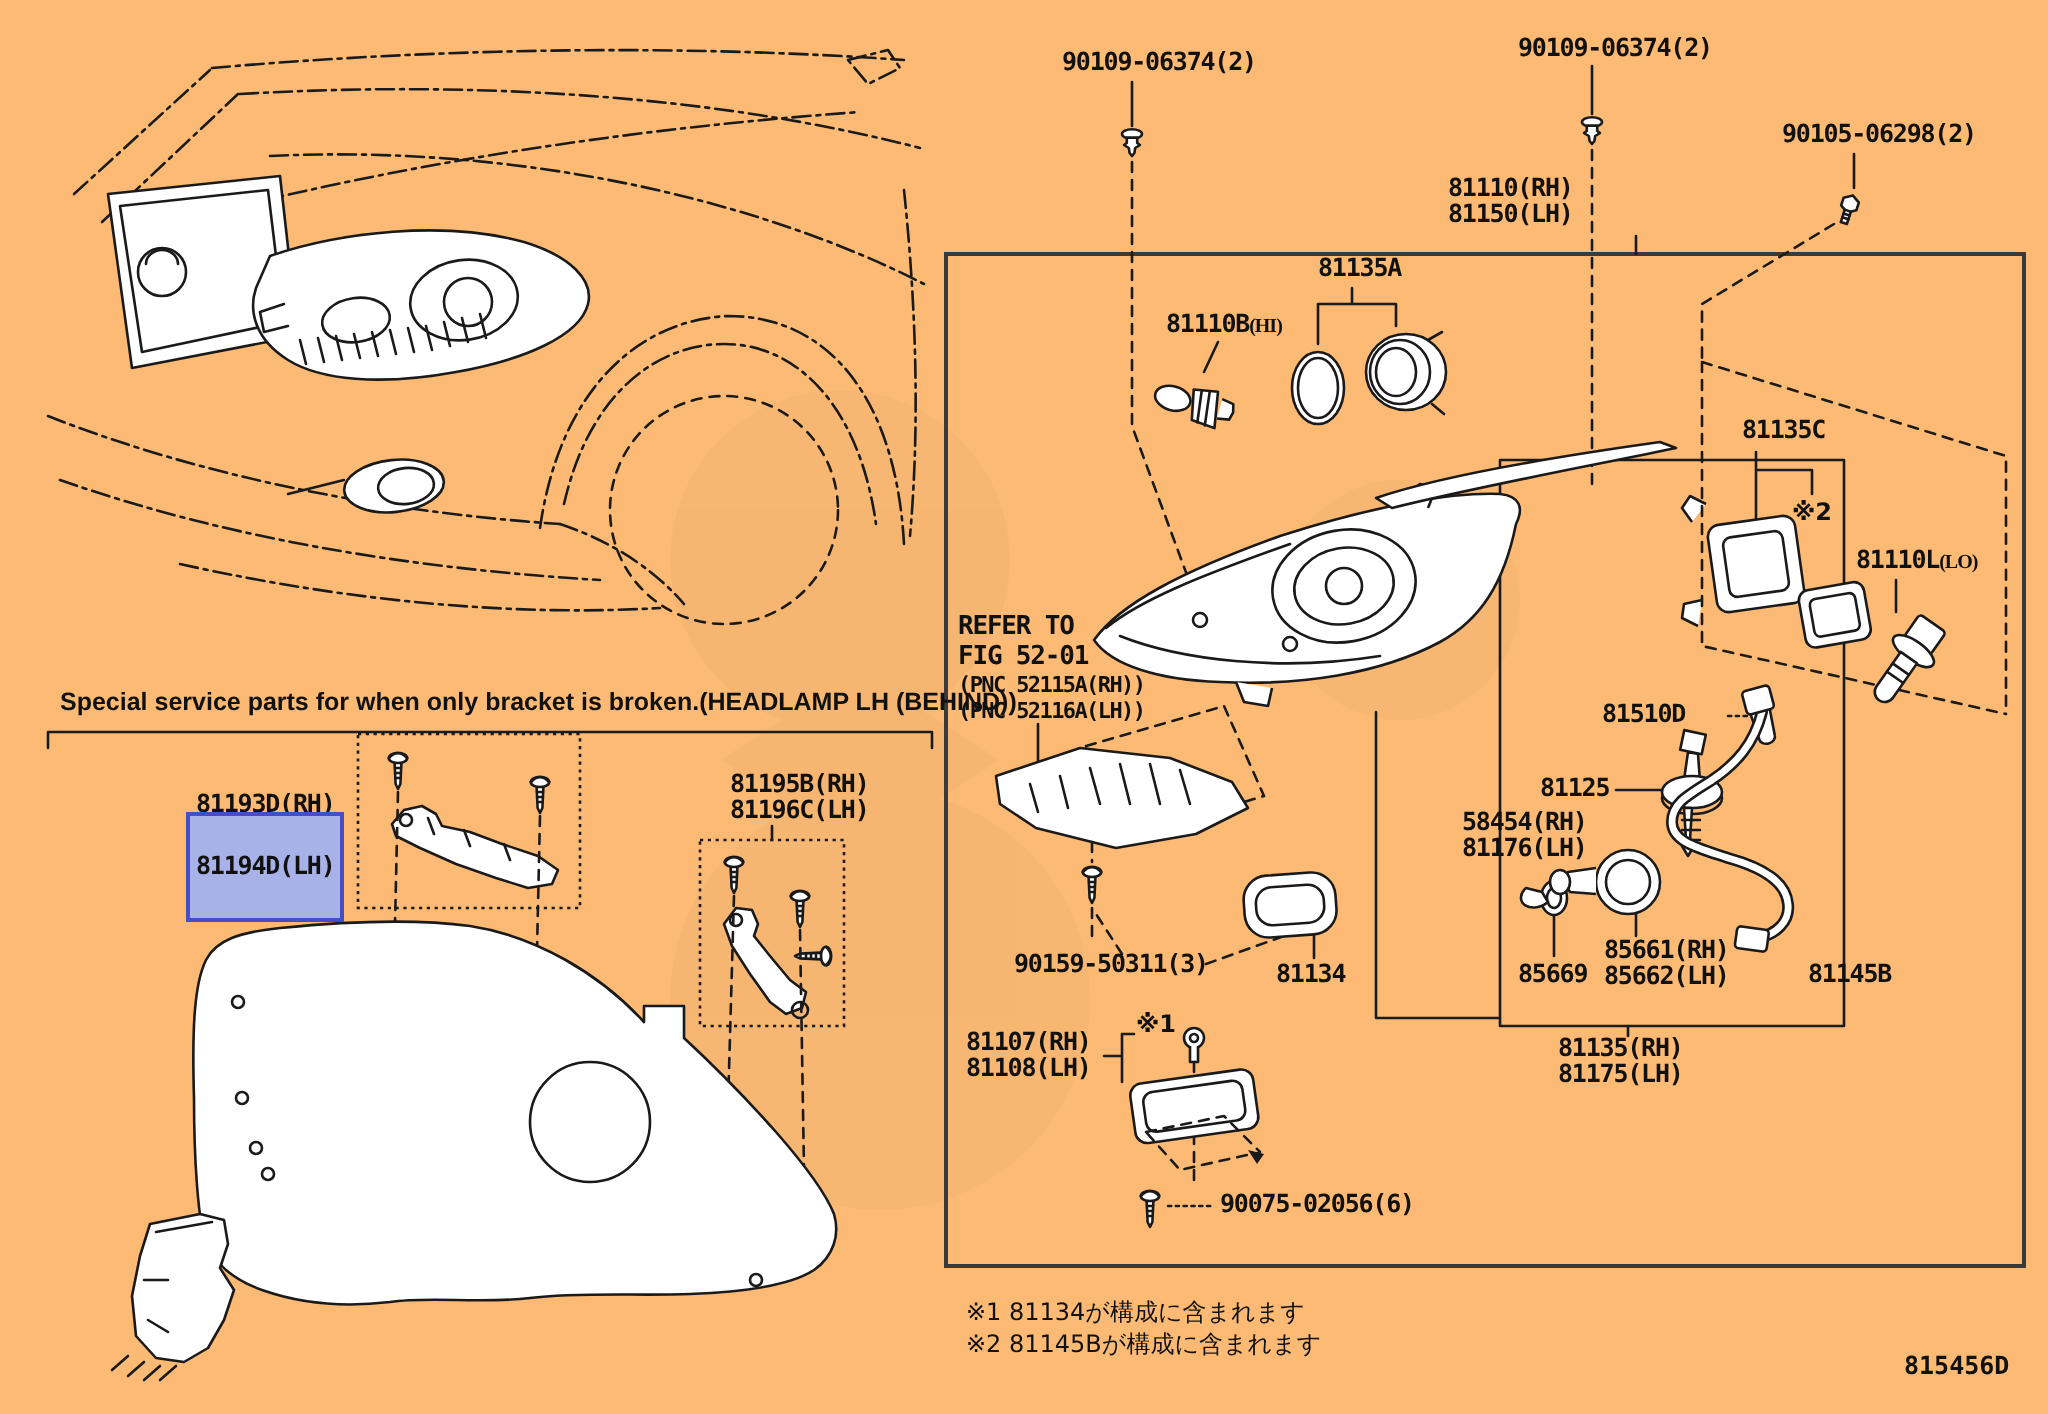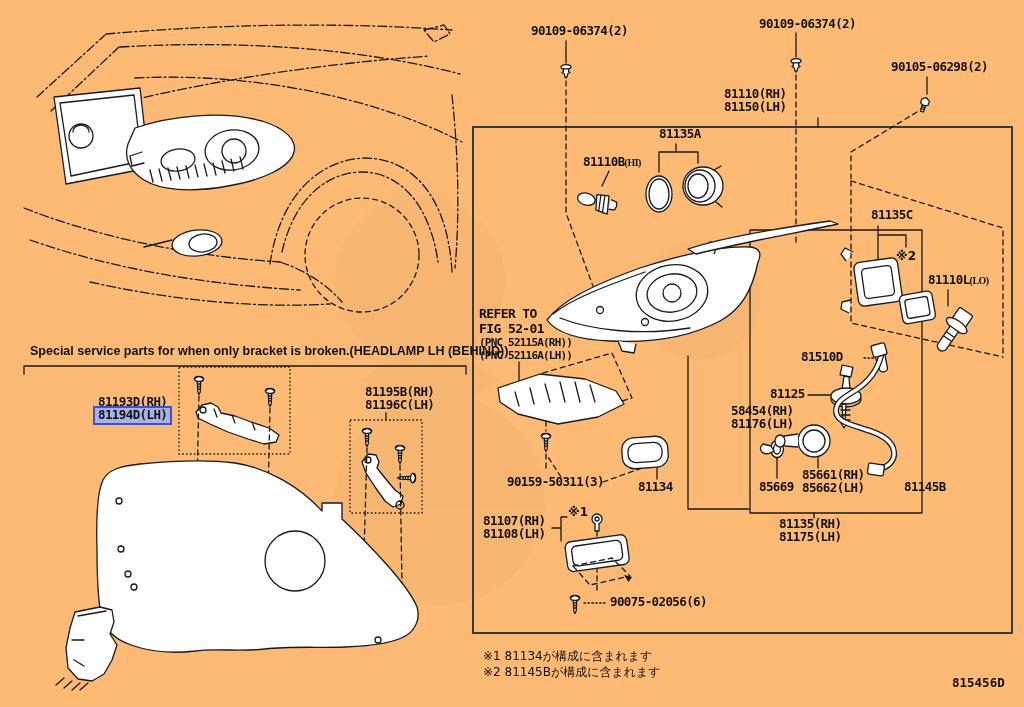--- a/index.html
+++ b/index.html
@@ -14,21 +14,21 @@
   .dotr{fill:none;stroke:#1a1a1a;stroke-width:1.3;stroke-dasharray:1.6 2.3;}
   .lbl{position:absolute;font:bold 12.5px/12.5px "DejaVu Sans Mono",monospace;
        letter-spacing:-0.6px;white-space:nowrap;color:#111;}
   .lbl .sm{font-size:10px;letter-spacing:-0.5px;font-family:Liberation Serif, serif;}
   .pair div{line-height:12.6px;}
   .refer div{font-size:13px;line-height:15px;letter-spacing:-0.6px;}
   .refer div.pnc{font-size:11px;line-height:13px;letter-spacing:-0.8px;}
   .note{position:absolute;font:12px/14px "DejaVu Sans",sans-serif;color:#111;white-space:nowrap;}
   .jp{position:absolute;font:bold 13px/16px "DejaVu Sans",sans-serif;color:#111;white-space:nowrap;}
   .en{position:absolute;font:bold 12.5px/15px "Liberation Sans",sans-serif;color:#111;white-space:nowrap;}
-  .hl{background:#a9b2e8;outline:2px solid #4150c8;padding:1px 3px;text-align:center;}
+  .hl{background:#a9b2e8;outline:2px solid #4150c8;padding:19px 3px;text-align:center;}
 </style>
 </head>
 <body>
 
 <div id="stage">
 
 <svg width="1024" height="707" viewBox="0 0 1024 707">
   <defs>
     <g id="scr">
       <path class="fw" d="M-4.6,0 a4.6,2.6 0 1 0 9.2,0 a4.6,2.6 0 1 0 -9.2,0"></path>

